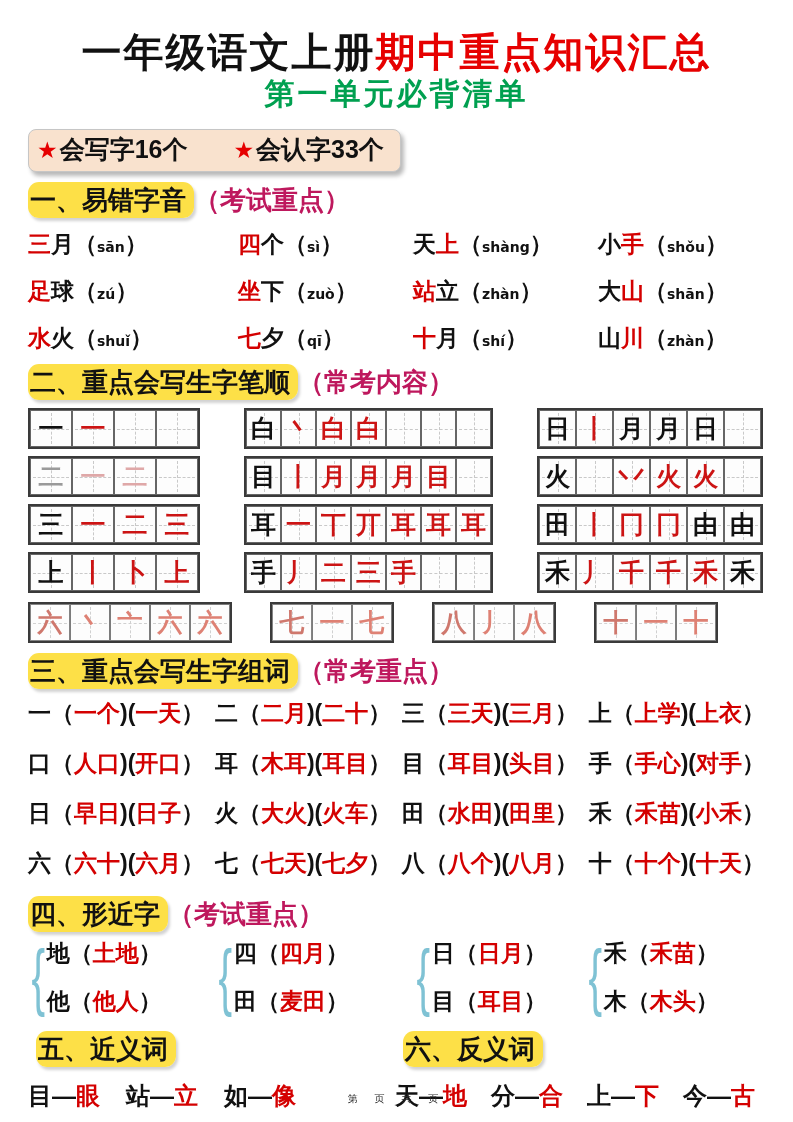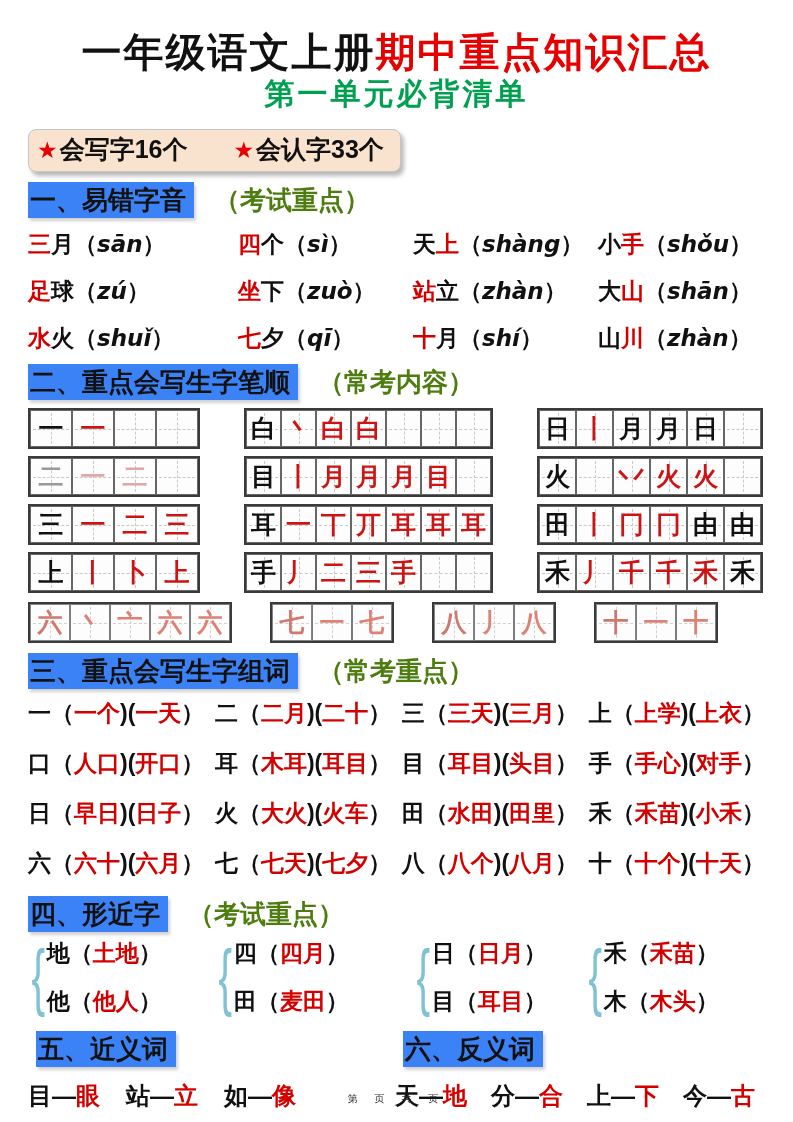--- a/index.html
+++ b/index.html
@@ -28,28 +28,28 @@
     display:inline-block;margin:14px 0 0 28px;
     background:#f9e2ce;border:1px solid #c6c6c6;border-radius:8px;
     padding:3px 16px 5px 8px;
     font-size:25px;font-weight:bold;
     box-shadow:3px 4px 4px rgba(0,0,0,.28);
   }
   .badge .star{color:#e60000;font-size:23px;margin-right:2px;}
   .badge .b2{margin-left:46px;}
   
   .heading{margin:12px 0 0 28px;font-size:26px;font-weight:bold;line-height:1.25;}
-  .heading .hl{background:#3b82f6;padding:3px 8px 3px 2px;box-shadow:2px 3px 3px rgba(0,0,0,.18);}
-  .heading .note{color:#4d7c0f;margin-left:20px;}
+  .heading .hl{background:#fde047;padding:3px 8px 3px 2px;box-shadow:2px 3px 3px rgba(0,0,0,.18);border-radius:11px;}
+  .heading .note{color:#be185d;margin-left:0;}
   
   .pinyin-rows{margin:12px 0 0 28px;display:flex;flex-direction:column;row-gap:16px;}
   .prow{display:grid;grid-template-columns:210px 175px 185px 1fr;}
   .pw{font-size:23px;font-weight:bold;white-space:nowrap;}
   .pw .red{color:#d40000;}
-  .pw .py{font-style:italic;font-family:"DejaVu Sans",sans-serif;font-weight:600;font-size:23px;text-align:right;}
+  .pw .py{font-family:"DejaVu Sans",sans-serif;font-weight:600;font-size:14px;text-align:right;}
   
   .grids-main{display:flex;margin:10px 0 0 28px;column-gap:44px;}
   .grid-col{display:flex;flex-direction:column;row-gap:7px;}
   .grow{display:flex;border:2px solid #3a3a3a;background:#fdfdfd;width:max-content;}
   .cell{
     position:relative;height:37px;border:1px solid #666;
     display:flex;align-items:center;justify-content:center;
     font-size:25px;font-weight:bold;
   }
   .c0 .cell{width:42px;}

